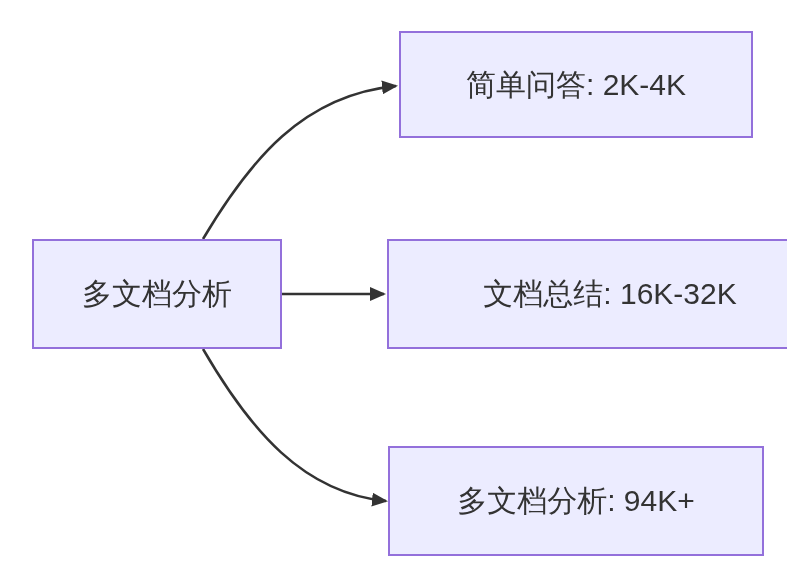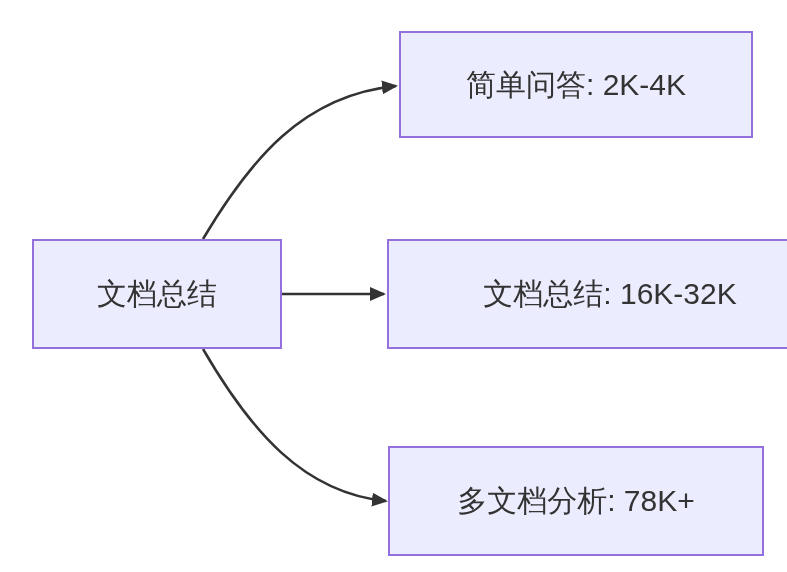--- a/index.html
+++ b/index.html
@@ -63,28 +63,28 @@
       <marker id="arrowhead" viewBox="0 0 16 14" refX="14" refY="7" markerWidth="16" markerHeight="14" markerUnits="userSpaceOnUse" orient="auto">
         <path d="M0,0 L16,7 L0,14 Z"></path>
       </marker>
     </defs>
     <path class="link" d="M 203 239 C 250 160, 303 95, 396 86" marker-end="url(#arrowhead)"></path>
     <path class="link" d="M 282 294 L 384 294" marker-end="url(#arrowhead)"></path>
     <path class="link" d="M 203 349 C 250 430, 303 493, 386 501" marker-end="url(#arrowhead)"></path>
   </svg>
 
   <div class="node node-root">
-    <span>文档总结</span>
+    <span>多文档分析</span>
   </div>
 
   <div class="node node-branch1">
     <span>简单问答: 2K-4K</span>
   </div>
 
   <div class="node node-branch2">
     <span>文档总结: 16K-32K</span>
   </div>
 
   <div class="node node-branch3">
-    <span>多文档分析: 78K+</span>
+    <span>多文档分析: 94K+</span>
   </div>
 
 </div>
 
 </body></html>

